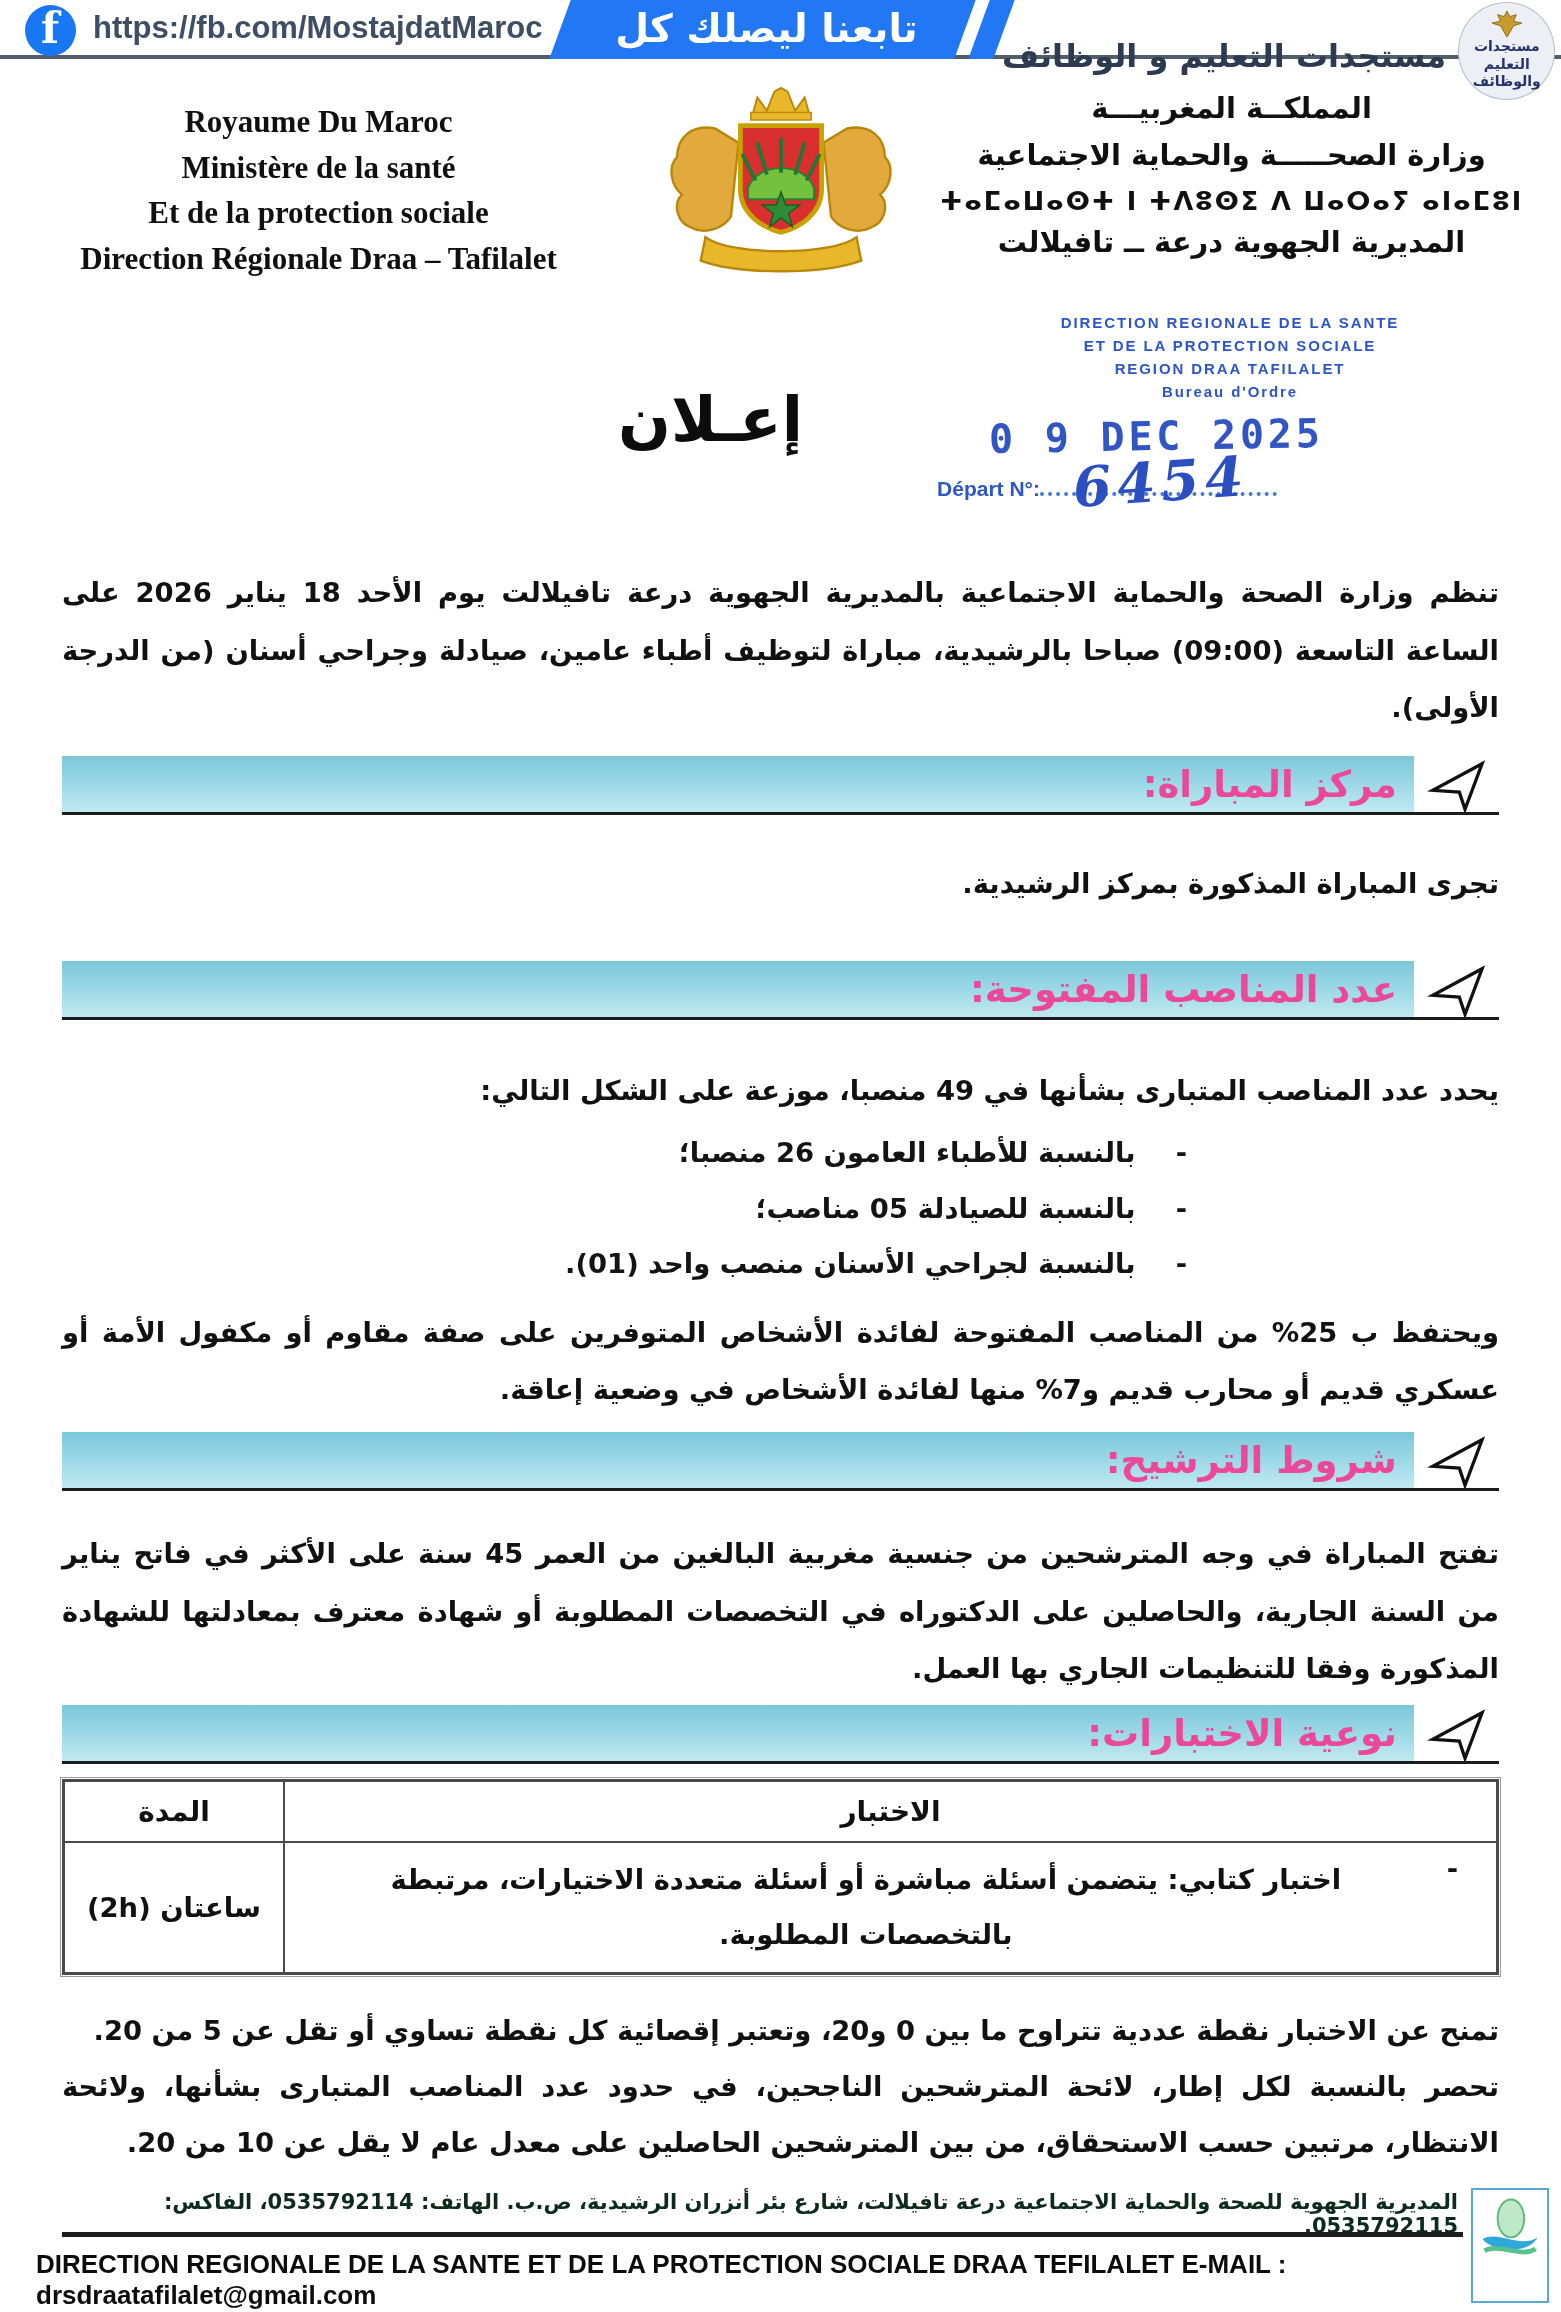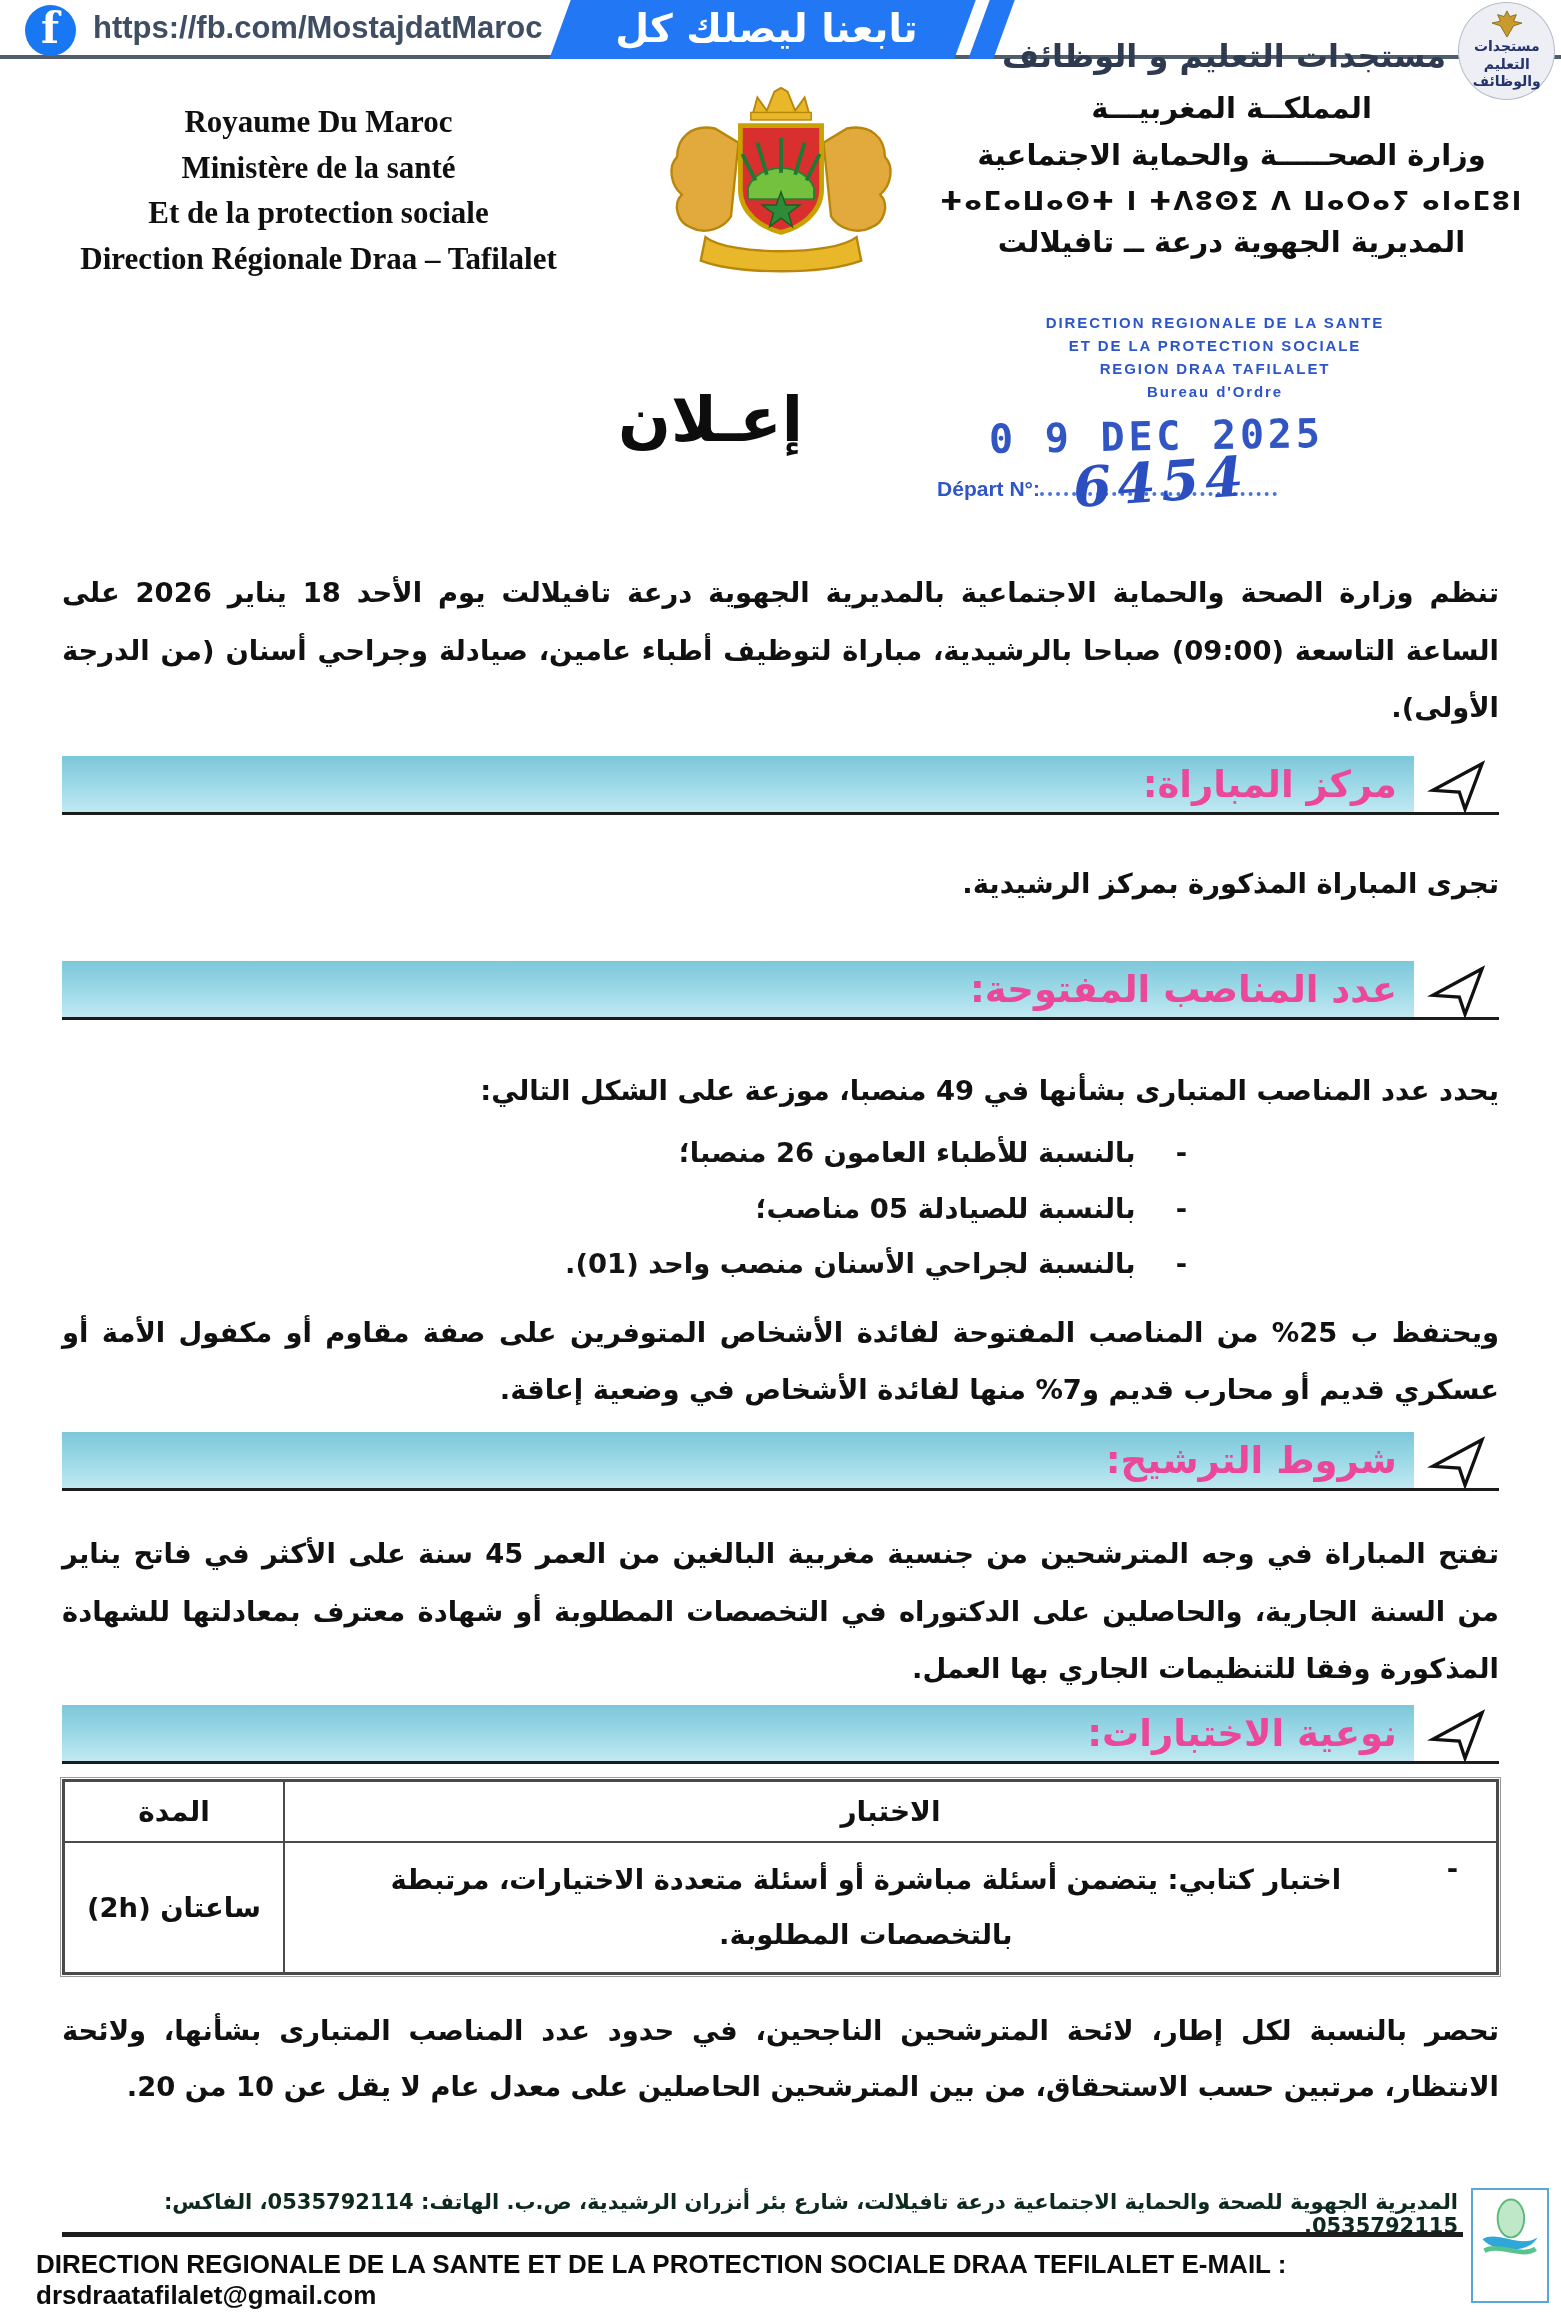--- a/index.html
+++ b/index.html
@@ -41,21 +41,21 @@
   .crest { position:absolute; left:625px; top:0px; }
   .lh-ar { position:absolute; right:26.5px; top:5.7px; width:606px; text-align:center;
            direction:rtl; font-weight:bold; color:#101010; }
   .lh-ar .l1 { font-size:29px; }
   .lh-ar .l2 { font-size:29px; margin-top:13.2px; }
   .lh-ar .l3 { font-size:25.6px; margin-top:13.2px; letter-spacing:1.9px; }
   .lh-ar .l4 { font-size:29px; margin-top:9.5px; }
 
   
   .stamp-zone { position:relative; height:267px; }
-  .stamp-lines { position:absolute; right:138px; top:19px; width:416px; text-align:center;
+  .stamp-lines { position:absolute; right:123px; top:19px; width:416px; text-align:center;
            color:#2c55c9; font-weight:bold; font-size:15px; letter-spacing:1.9px;
            line-height:1.55; font-family:"Liberation Sans", sans-serif; }
   .doc-title { position:absolute; left:62px; top:91px; width:1297px; text-align:center;
            font-size:62px; font-weight:bold; direction:rtl; color:#0d0d0d; }
   .date-stamp { position:absolute; right:237px; top:121px; color:#3156c4;
            font-family:"DejaVu Sans Mono", monospace; font-weight:bold; font-size:40px;
            letter-spacing:3.8px; transform:rotate(-1deg); }
   .depart { position:absolute; right:284px; top:185px; color:#2e56c8; font-weight:bold;
            font-size:21px; font-family:"Liberation Sans", sans-serif; }
   .depart .dots { display:inline-block; width:237px; border-bottom:4.7px dotted #4a76d8;
@@ -257,20 +257,21 @@
           <span>-</span>
           <div class="txt">اختبار كتابي: يتضمن أسئلة مباشرة أو أسئلة متعددة الاختيارات، مرتبطة بالتخصصات المطلوبة.</div>
         </div>
       </td>
       <td class="dur-cell">ساعتان (2h)</td>
     </tr>
   </tbody>
     </table>
 
   <div class="notes">
+    <p class="para">تمنح عن الاختبار نقطة عددية تتراوح ما بين 0 و20، وتعتبر إقصائية كل نقطة تساوي أو تقل عن 5 من 20.</p>
     <p class="para">تحصر بالنسبة لكل إطار، لائحة المترشحين الناجحين، في حدود عدد المناصب المتبارى بشأنها، ولائحة الانتظار، مرتبين حسب الاستحقاق، من بين المترشحين الحاصلين على معدل عام لا يقل عن 10 من 20.</p>
   </div>
 </div>
 
 <div class="footer">
   <div class="footer-ar">المديرية الجهوية للصحة والحماية الاجتماعية درعة تافيلالت، شارع بئر أنزران الرشيدية، ص.ب. الهاتف: 0535792114، الفاكس: 0535792115.</div>
   <div class="footer-rule"></div>
   <div class="footer-fr">DIRECTION REGIONALE DE LA SANTE ET DE LA PROTECTION SOCIALE DRAA TEFILALET E-MAIL : drsdraatafilalet@gmail.com</div>
   <div class="footer-logo">
     <svg width="72" height="110" viewBox="0 0 76 116">

